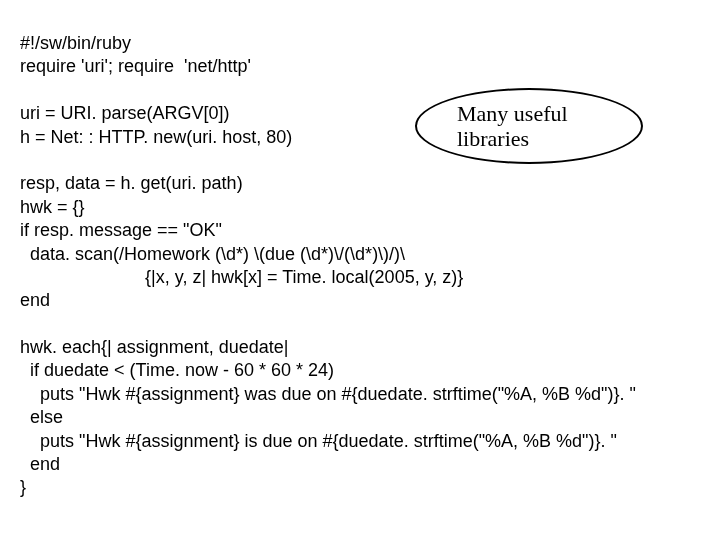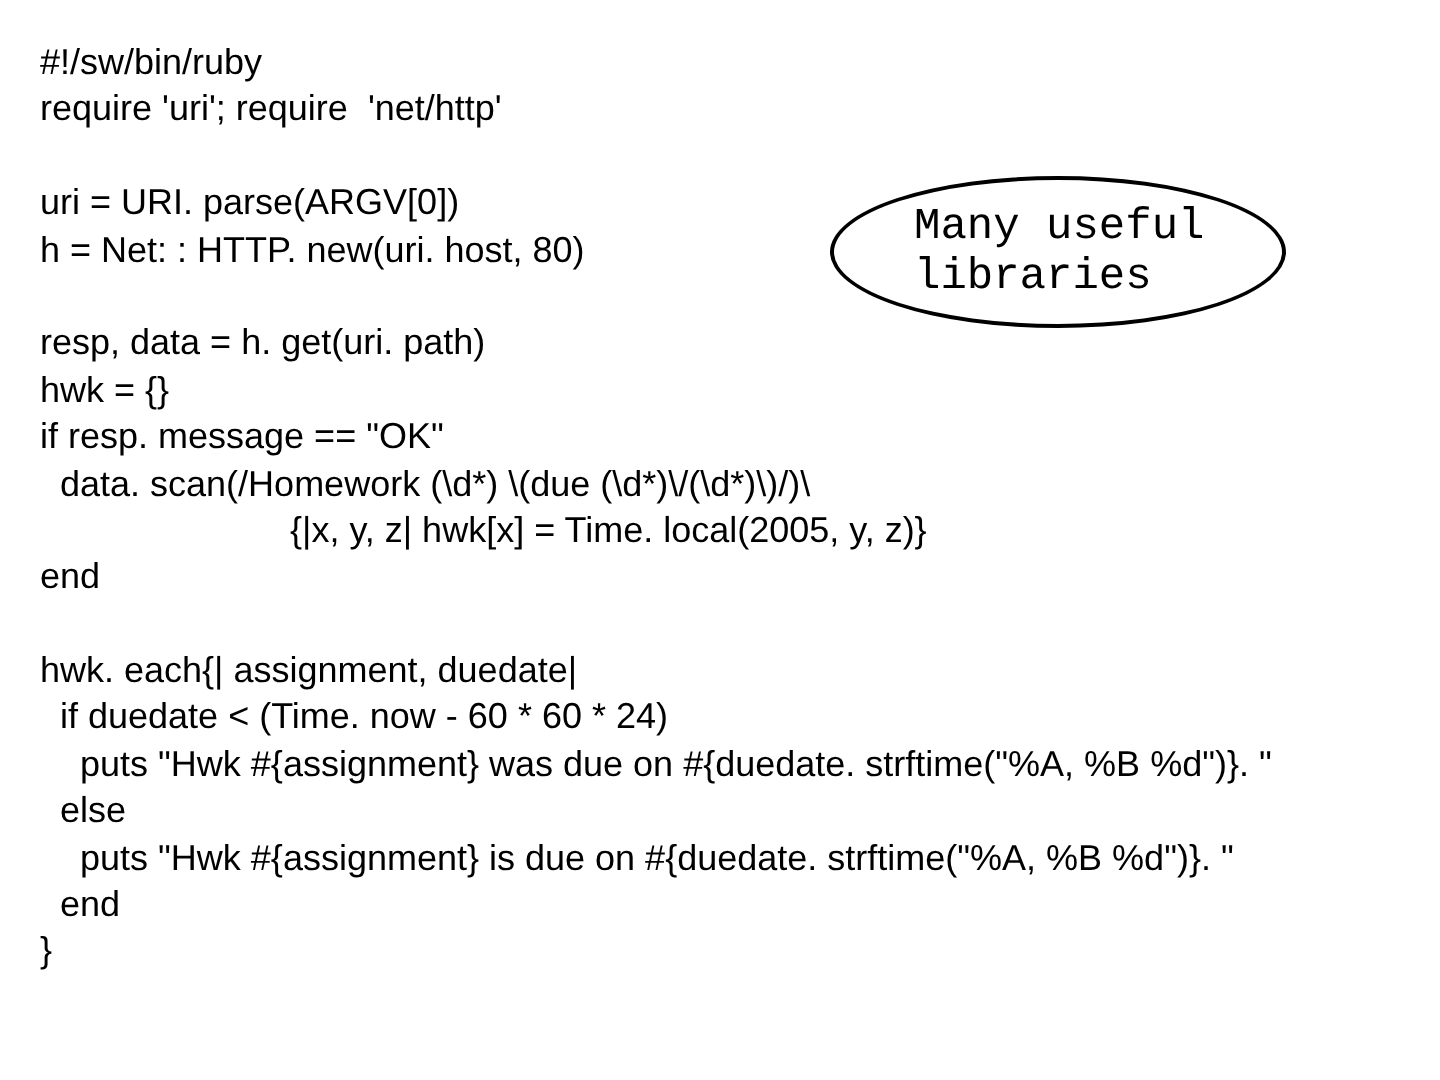--- a/index.html
+++ b/index.html
@@ -10,35 +10,36 @@
       box-sizing: border-box;
       font-family: Arial, Helvetica, sans-serif;
       font-size: 18px;
       line-height: 1.3;
       position: relative;
       background: white;
       color: black;
     }
     .code-block {
       white-space: pre;
+      margin-top: 12px;
     }
     .callout {
       position: absolute;
       top: 88px;
       left: 415px;
       width: 228px;
       height: 76px;
       border: 2px solid black;
       border-radius: 50%;
       background: white;
       display: flex;
       align-items: center;
       padding-left: 40px;
       box-sizing: border-box;
-      font-family: Liberation Mono, monospace;
+      font-family: Liberation Serif, serif;
       font-size: 22px;
       line-height: 1.15;
     }
   </style>
 </head>
 <body>
 
 <div class="code-block"><span>#!/sw/bin/ruby</span>
 <span>require 'uri'; require  'net/http'</span>
 <span></span>

